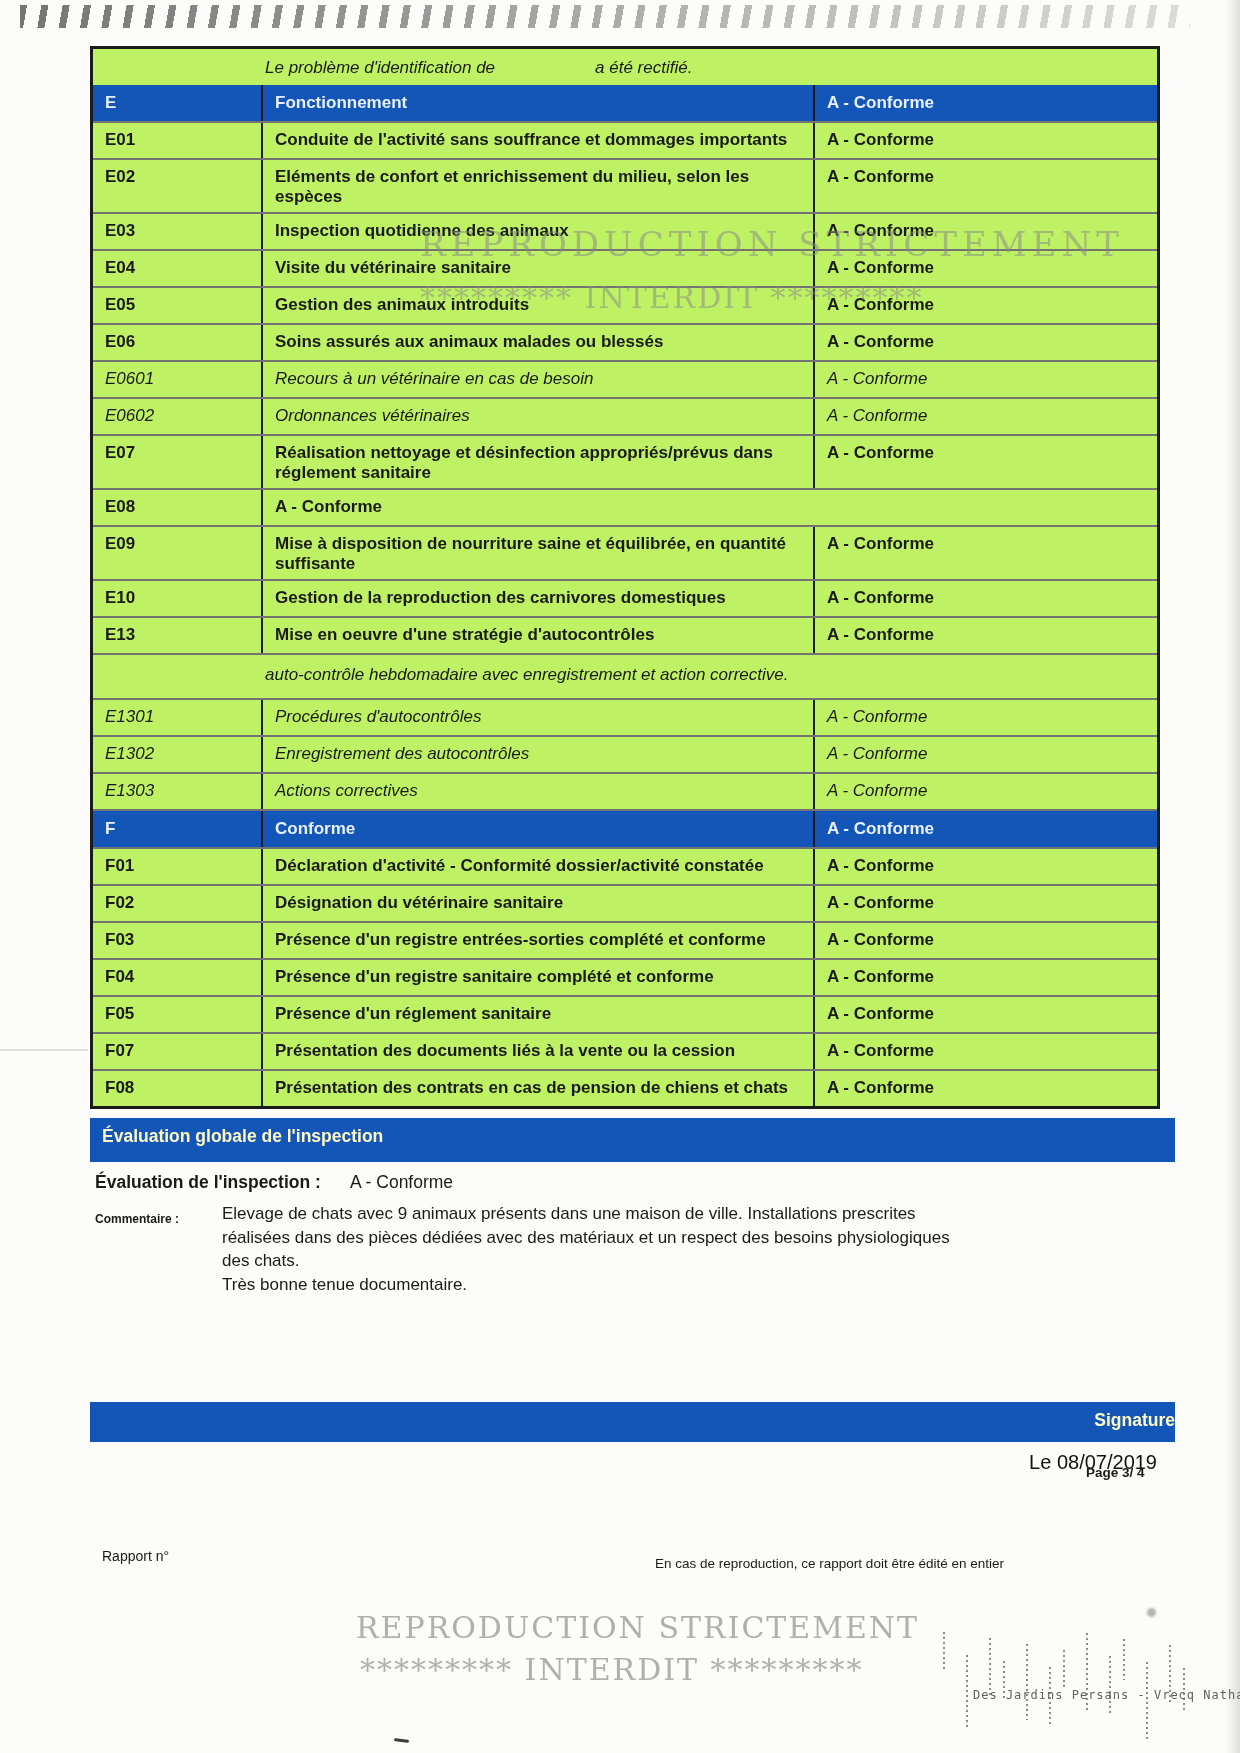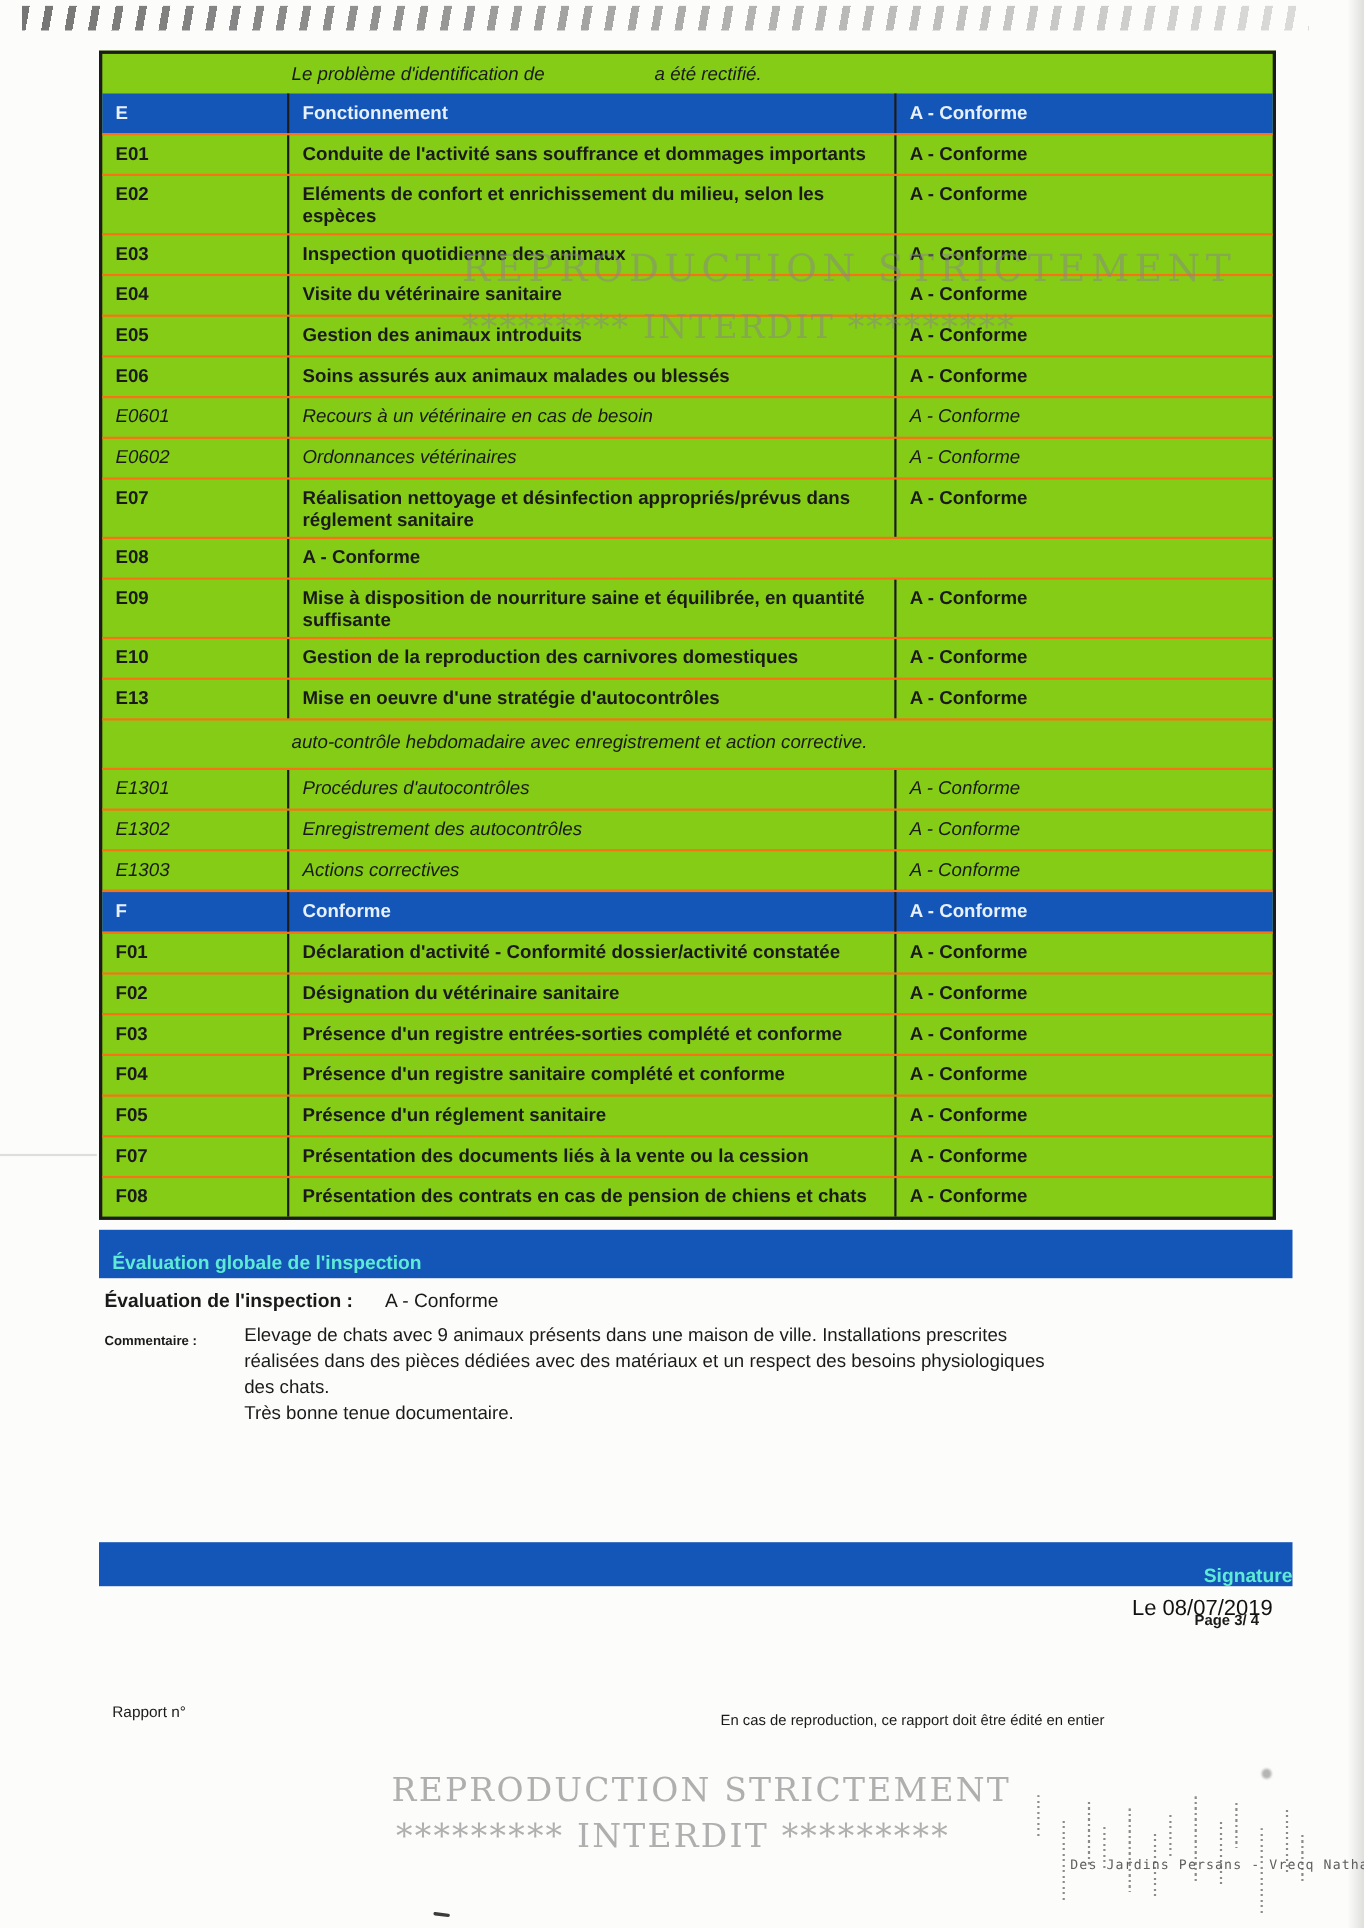--- a/index.html
+++ b/index.html
@@ -17,39 +17,39 @@
   }
   .edge-band{position:absolute; right:0; top:0; width:15px; height:100%;
     background:linear-gradient(to right,rgba(0,0,0,0),rgba(120,120,115,.22));}
   .fold-line{position:absolute; left:0; top:1049px; width:88px; height:2px; background:rgba(120,120,120,.22);}
   .smudge{position:absolute; background:rgba(140,155,185,.20); filter:blur(2.5px); border-radius:3px;}
   .tiny-dash{position:absolute; left:394px; top:1739px; width:15px; height:3px; background:#3c3c3c; transform:rotate(7deg); border-radius:2px;}
 
   
   .insp-table{
     position:absolute; left:90px; top:46px; width:1064px;
-    border:3px solid #1b1b1b; background:#84cc16;
+    border:3px solid #1b1b1b; background:#bef264;
   }
-  .row{display:flex; border-top:2px solid #f97316; min-height:35px; align-items:stretch;}
+  .row{display:flex; border-top:2px solid #737373; min-height:35px; align-items:stretch;}
   .row:first-child{border-top:none;}
   .cell{padding:7px 8px 5px 12px; font-size:17px; line-height:20px;}
   .cell-code{width:148px; flex:none; font-weight:bold;}
   .cell-desc{flex:1; border-left:2px solid #1b1b1b; font-weight:bold;}
   .cell-status{width:322px; flex:none; border-left:2px solid #1b1b1b; font-weight:bold;}
   .row-section{background:var(--accent,#1456b8); color:#e7f1fd; min-height:36px;}
   .row-section .cell{padding-top:8px;}
   .row-subitem .cell{font-weight:normal; font-style:italic; font-size:17px;}
   .row-note .cell{font-weight:normal; font-style:italic; padding-left:172px; min-height:28px; padding-top:10px;}
   .row-topnote{min-height:36px;}
   .row-topnote .cell{font-weight:normal; font-style:italic; padding-left:172px; padding-top:9px;}
   .row-topnote .gap{display:inline-block; width:100px;}
 
   
   .bar{position:absolute; left:90px; width:1085px; background:var(--accent,#1456b8);
-    color:#5eead4; font-weight:bold; font-size:17.5px; box-sizing:border-box; padding:20px 0 0 12px;}
+    color:#fef9c3; font-weight:bold; font-size:17.5px; box-sizing:border-box; padding:8px 0 0 12px;}
   .bar-eval{top:1118px; height:44px;}
   .bar-sign{top:1402px; height:40px;text-align:right;}
   .eval-line{position:absolute; left:95px; top:1172px; font-size:17.5px; font-weight:bold;}
   .eval-value{position:absolute; left:350px; top:1172px; font-size:17.5px;}
   .comment-label{position:absolute; left:95px; top:1212px; font-size:12px; font-weight:bold;}
   .comment-text{position:absolute; left:222px; top:1202px; width:748px; font-size:17px; line-height:23.5px;}
   .date-line{position:absolute; left:90px; top:1451px; width:1067px; text-align:right; font-size:20px; color:#111;}
 
   
   .foot-report{position:absolute; left:102px; top:1548px; font-size:14px;}

